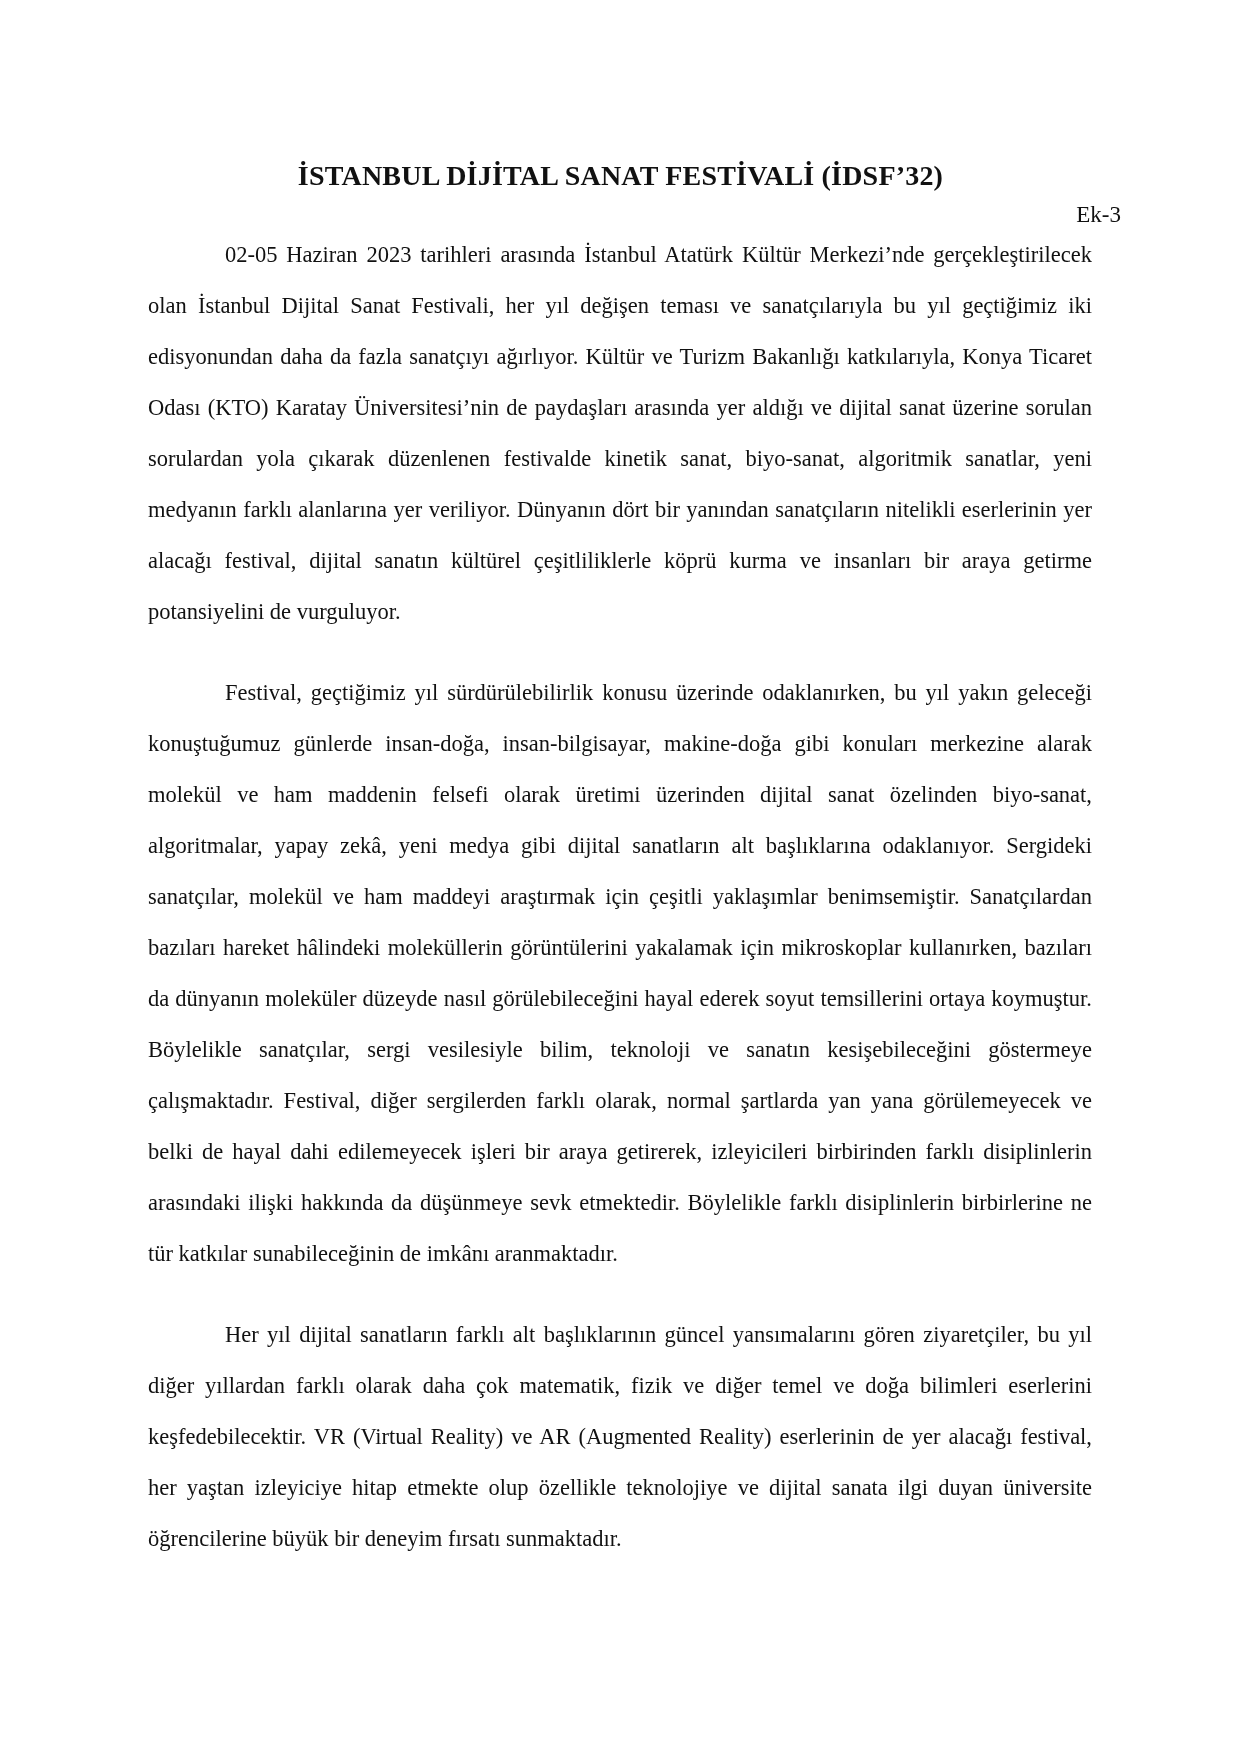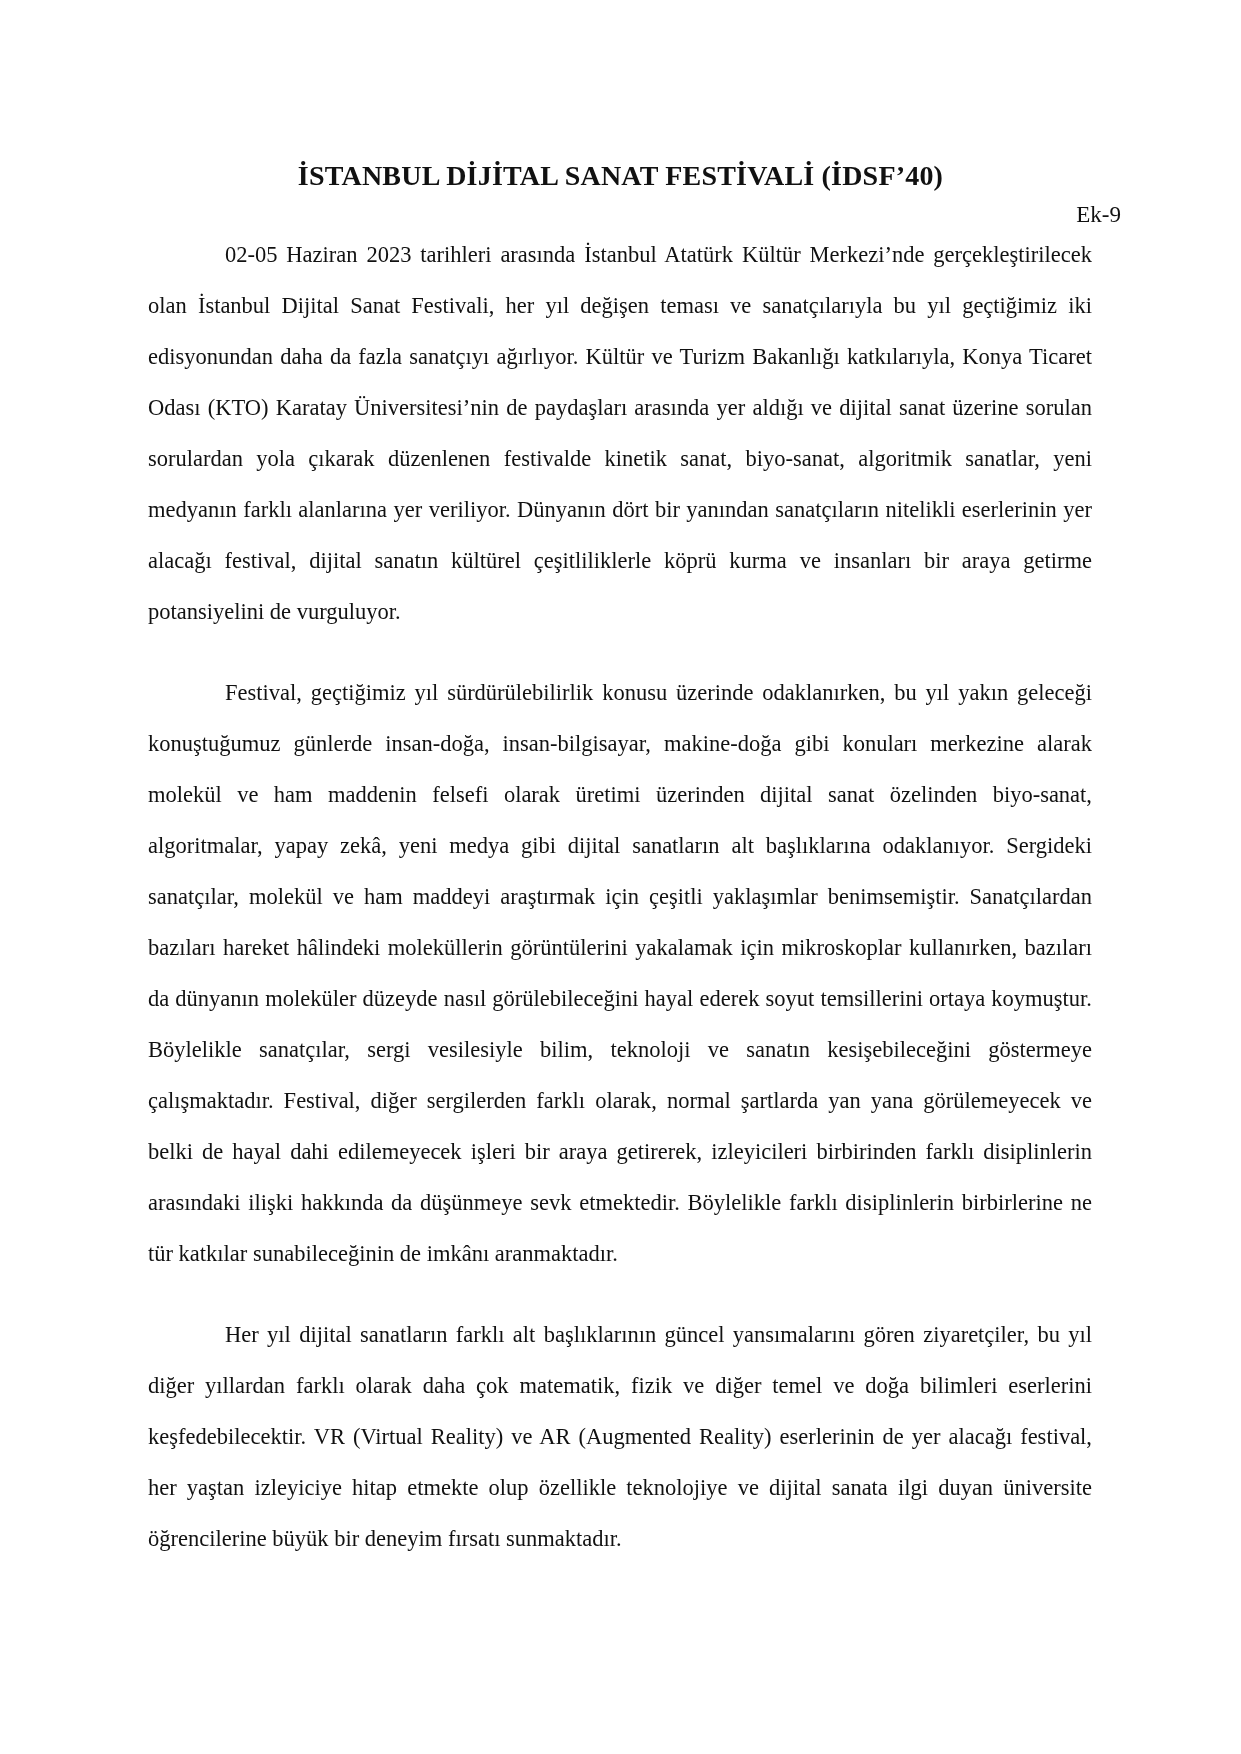--- a/index.html
+++ b/index.html
@@ -52,20 +52,20 @@
     line-height: 51px;
     text-align: justify;
     text-indent: 77px;
     hyphens: none;
   }
 </style>
 </head>
 <body>
 
 <div class="page">
-  <h1 class="title">İSTANBUL DİJİTAL SANAT FESTİVALİ (İDSF’40)</h1>
-  <div class="annex">Ek-9</div>
+  <h1 class="title">İSTANBUL DİJİTAL SANAT FESTİVALİ (İDSF’32)</h1>
+  <div class="annex">Ek-3</div>
   <div class="body-text">
     <p>02-05 Haziran 2023 tarihleri arasında İstanbul Atatürk Kültür Merkezi’nde gerçekleştirilecek olan İstanbul Dijital Sanat Festivali, her yıl değişen teması ve sanatçılarıyla bu yıl geçtiğimiz iki edisyonundan daha da fazla sanatçıyı ağırlıyor. Kültür ve Turizm Bakanlığı katkılarıyla, Konya Ticaret Odası (KTO) Karatay Üniversitesi’nin de paydaşları arasında yer aldığı ve dijital sanat üzerine sorulan sorulardan yola çıkarak düzenlenen festivalde kinetik sanat, biyo-sanat, algoritmik sanatlar, yeni medyanın farklı alanlarına yer veriliyor. Dünyanın dört bir yanından sanatçıların nitelikli eserlerinin yer alacağı festival, dijital sanatın kültürel çeşitliliklerle köprü kurma ve insanları bir araya getirme potansiyelini de vurguluyor.</p>
     <p>Festival, geçtiğimiz yıl sürdürülebilirlik konusu üzerinde odaklanırken, bu yıl yakın geleceği konuştuğumuz günlerde insan-doğa, insan-bilgisayar, makine-doğa gibi konuları merkezine alarak molekül ve ham maddenin felsefi olarak üretimi üzerinden dijital sanat özelinden biyo-sanat, algoritmalar, yapay zekâ, yeni medya gibi dijital sanatların alt başlıklarına odaklanıyor. Sergideki sanatçılar, molekül ve ham maddeyi araştırmak için çeşitli yaklaşımlar benimsemiştir. Sanatçılardan bazıları hareket hâlindeki moleküllerin görüntülerini yakalamak için mikroskoplar kullanırken, bazıları da dünyanın moleküler düzeyde nasıl görülebileceğini hayal ederek soyut temsillerini ortaya koymuştur. Böylelikle sanatçılar, sergi vesilesiyle bilim, teknoloji ve sanatın kesişebileceğini göstermeye çalışmaktadır. Festival, diğer sergilerden farklı olarak, normal şartlarda yan yana görülemeyecek ve belki de hayal dahi edilemeyecek işleri bir araya getirerek, izleyicileri birbirinden farklı disiplinlerin arasındaki ilişki hakkında da düşünmeye sevk etmektedir. Böylelikle farklı disiplinlerin birbirlerine ne tür katkılar sunabileceğinin de imkânı aranmaktadır.</p>
     <p>Her yıl dijital sanatların farklı alt başlıklarının güncel yansımalarını gören ziyaretçiler, bu yıl diğer yıllardan farklı olarak daha çok matematik, fizik ve diğer temel ve doğa bilimleri eserlerini keşfedebilecektir. VR (Virtual Reality) ve AR (Augmented Reality) eserlerinin de yer alacağı festival, her yaştan izleyiciye hitap etmekte olup özellikle teknolojiye ve dijital sanata ilgi duyan üniversite öğrencilerine büyük bir deneyim fırsatı sunmaktadır.</p>
   </div>
 </div>
 
 </body></html>

